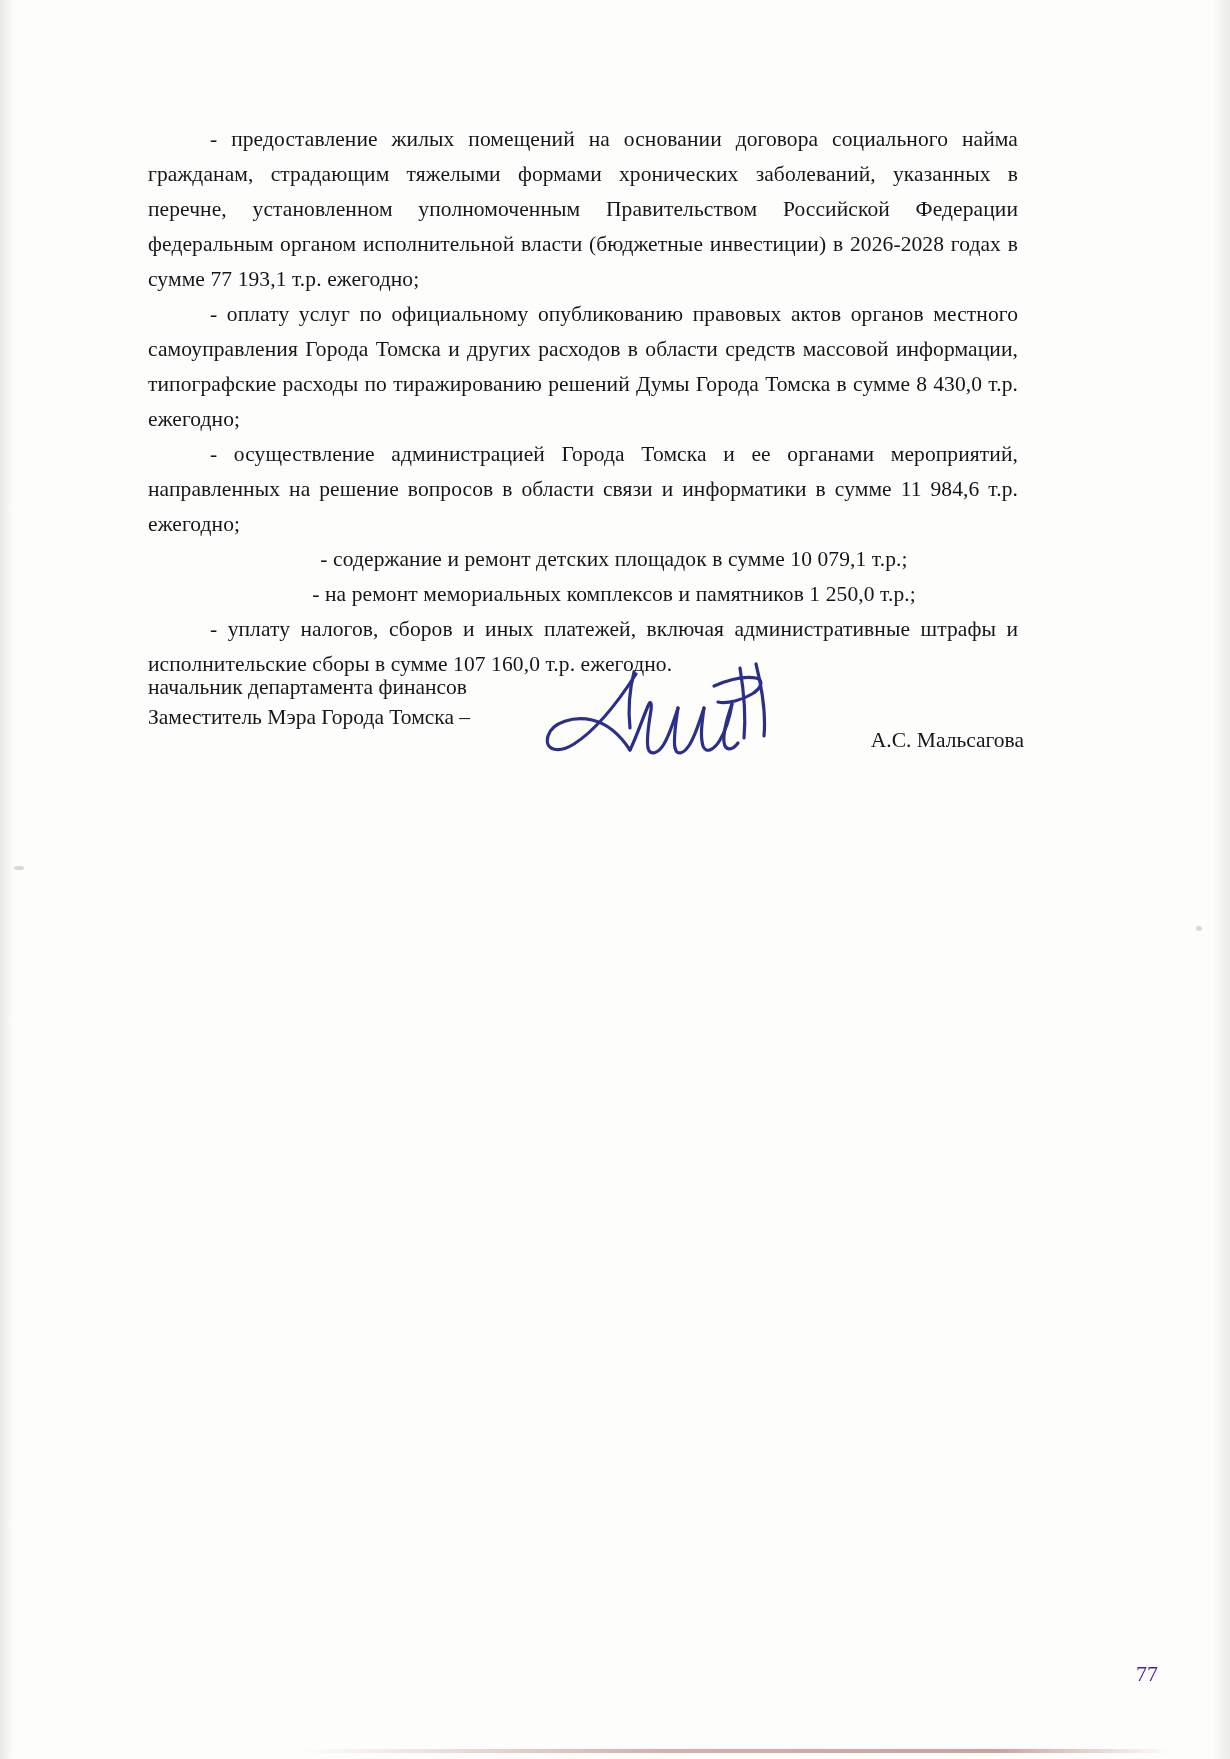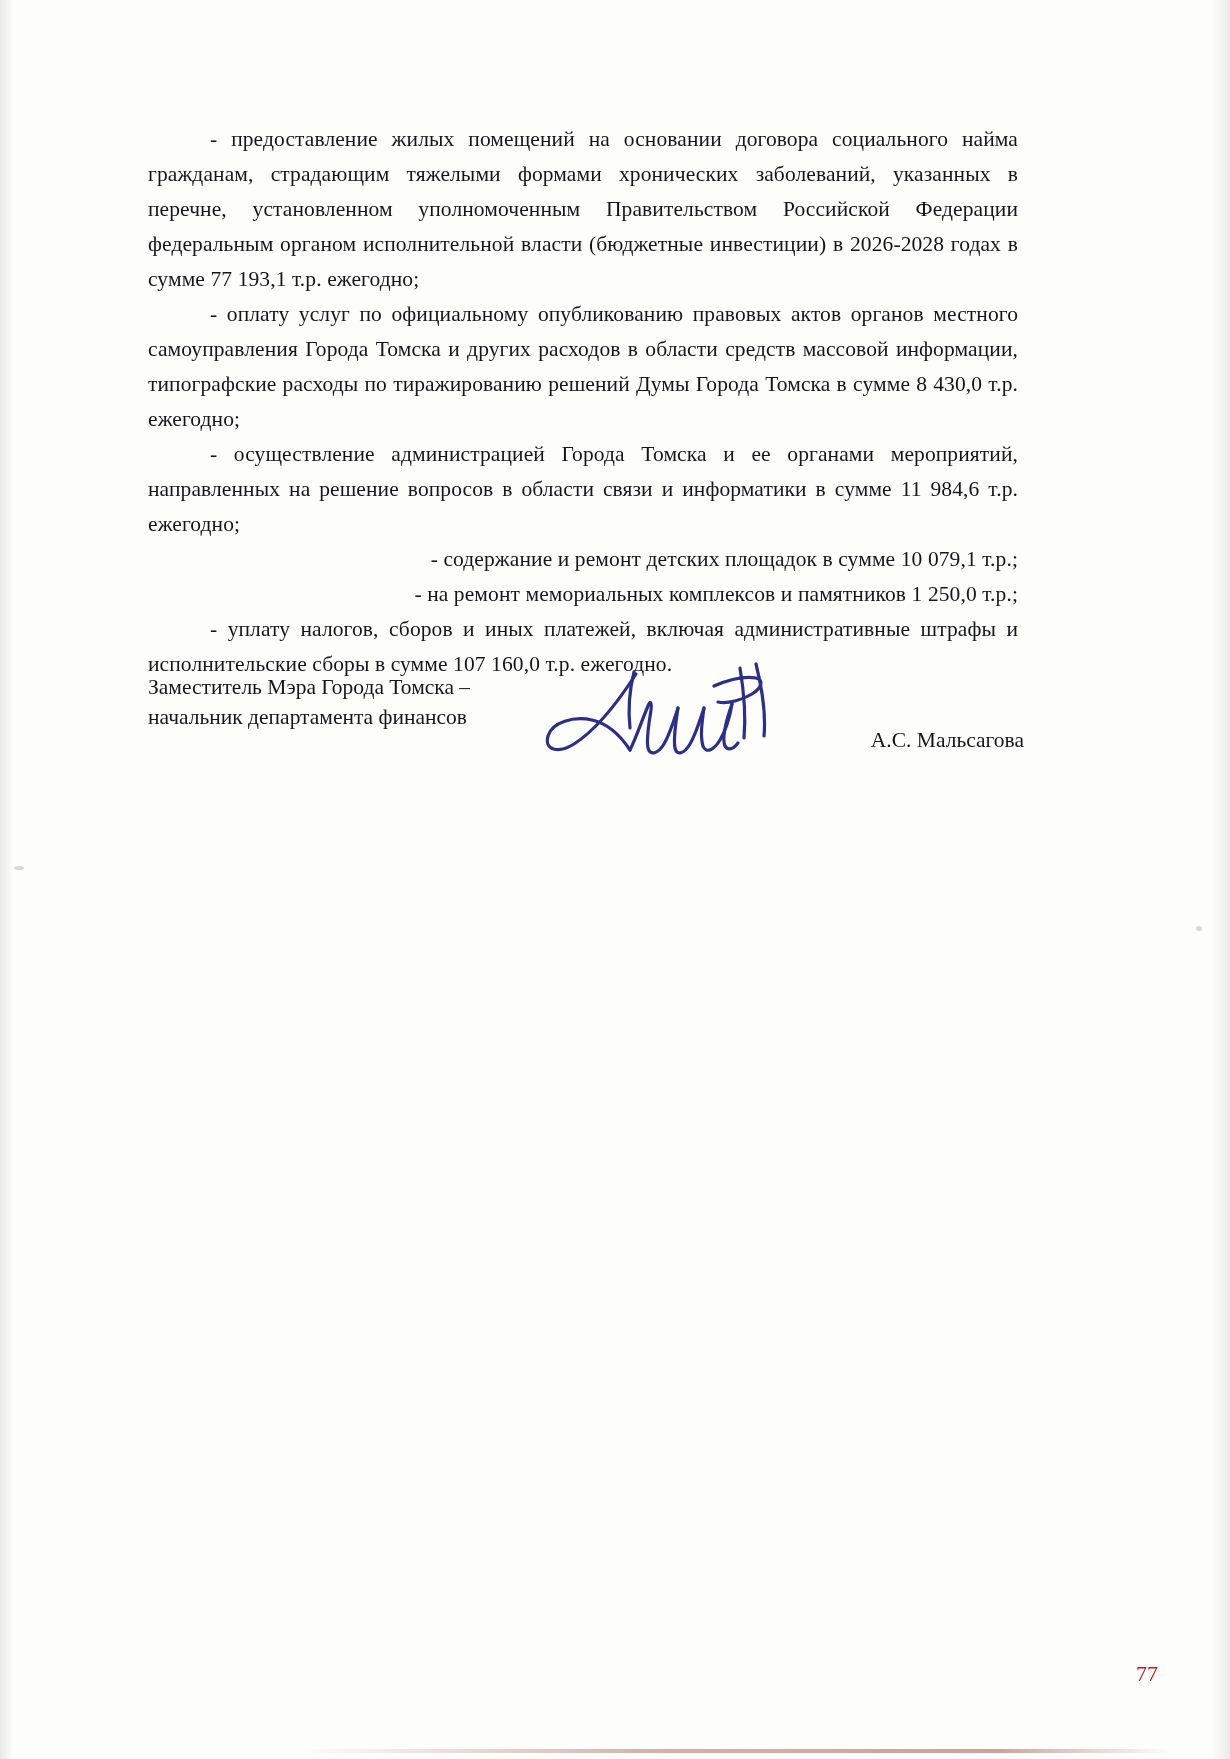--- a/index.html
+++ b/index.html
@@ -46,21 +46,21 @@
   }
   p.body-par {
     margin: 0;
     font-size: 21.5px;
     line-height: 35px;
     text-align: justify;
     text-indent: 62px;
     letter-spacing: 0.1px;
   }
   p.body-par.nojust {
-    text-align: right;
+    text-align: center;
   }
   .sign-block {
     position: absolute;
     left: 148px;
     top: 672px;
     width: 880px;
   }
   .sign-title {
     font-size: 21.5px;
     line-height: 30px;
@@ -79,21 +79,21 @@
     left: 370px;
     top: -14px;
     width: 300px;
     height: 120px;
   }
   .page-number {
     position: absolute;
     right: 72px;
     bottom: 72px;
     font-size: 22px;
-    color: #b91c1c;
+    color: #4c1d95;
   }
   .bottom-edge {
     position: absolute;
     left: 300px;
     right: 60px;
     bottom: 6px;
     height: 4px;
     background: linear-gradient(to right, rgba(190,120,110,0), #b8726a 40%, #a8564c 80%, rgba(168,86,76,0));
     opacity: .55;
   }
@@ -112,22 +112,22 @@
   <div class="content">
     <p class="body-par">- предоставление жилых помещений на основании договора социального найма гражданам, страдающим тяжелыми формами хронических заболеваний, указанных в перечне, установленном уполномоченным Правительством Российской Федерации федеральным органом исполнительной власти (бюджетные инвестиции) в 2026-2028 годах в сумме 77 193,1 т.р. ежегодно;</p>
     <p class="body-par">- оплату услуг по официальному опубликованию правовых актов органов местного самоуправления Города Томска и других расходов в области средств массовой информации, типографские расходы по тиражированию решений Думы Города Томска в сумме 8 430,0 т.р. ежегодно;</p>
     <p class="body-par">- осуществление администрацией Города Томска и ее органами мероприятий, направленных на решение вопросов в области связи и информатики в сумме 11 984,6 т.р. ежегодно;</p>
     <p class="body-par nojust">- содержание и ремонт детских площадок в сумме 10 079,1 т.р.;</p>
     <p class="body-par nojust">- на ремонт мемориальных комплексов и памятников 1 250,0 т.р.;</p>
     <p class="body-par">- уплату налогов, сборов и иных платежей, включая административные штрафы и исполнительские сборы в сумме 107 160,0 т.р. ежегодно.</p>
   </div>
 
   <div class="sign-block">
+    <span class="sign-title">начальник департамента финансов</span>
     <span class="sign-title">Заместитель Мэра Города Томска –</span>
-    <span class="sign-title">начальник департамента финансов</span>
 
     <svg class="signature" viewBox="0 0 300 120">
       <g fill="none" stroke="#2b2f8a" stroke-width="3.2" stroke-linecap="round" stroke-linejoin="round">
         <path d="M118 16 C 100 44, 78 72, 56 86 C 40 96, 26 92, 30 78 C 34 64, 56 58, 74 62 C 92 66, 104 80, 112 92"></path>
         <path d="M112 92 C 118 80, 124 62, 130 48 C 132 42, 134 44, 133 52 C 131 66, 128 80, 130 90 C 132 98, 140 96, 146 86 C 152 76, 156 62, 160 50"></path>
         <path d="M160 50 C 158 64, 155 80, 157 90 C 159 98, 166 96, 172 86 C 178 76, 182 62, 186 50"></path>
         <path d="M186 50 C 184 64, 182 78, 185 88 C 188 96, 196 92, 202 82 C 208 72, 212 58, 214 46"></path>
         <path d="M214 46 C 209 60, 205 74, 206 84 C 207 93, 214 93, 220 85"></path>
         <path d="M196 28 C 210 22, 226 18, 238 20 C 246 22, 244 30, 234 36 C 224 42, 210 46, 200 44"></path>
         <path d="M222 10 C 226 34, 228 58, 226 80"></path>

